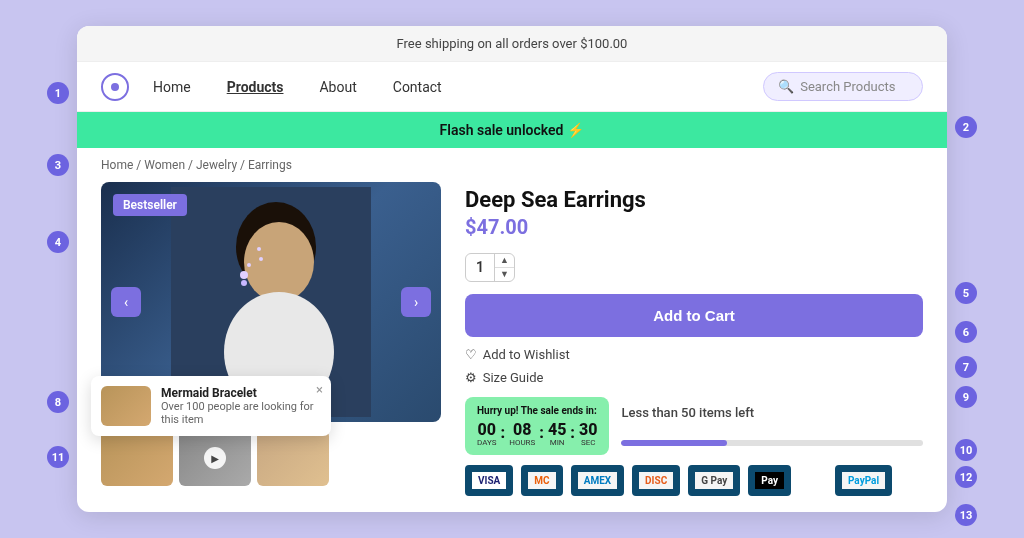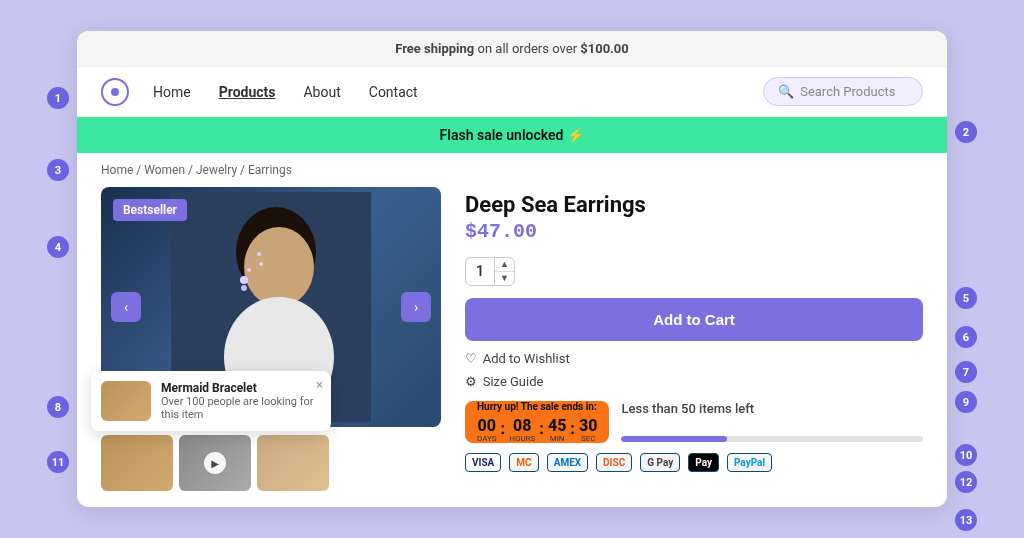--- a/index.html
+++ b/index.html
@@ -41,21 +41,21 @@
 
     
     .top-bar {
       background: #f5f5f5;
       text-align: center;
       padding: 10px;
       font-size: 13px;
       color: #444;
       border-bottom: 1px solid #eee;
     }
-    .top-bar strong { font-weight: 700; margin-top: 17px; }
+    .top-bar strong { font-weight: 400; margin-top: 17px; }
 
     
     .nav {
       display: flex;
       align-items: center;
       padding: 10px 24px;
       gap: 24px;
       border-bottom: 1px solid #eee;
     }
     .nav-logo {
@@ -68,21 +68,21 @@
       justify-content: center;
     }
     .nav-logo-dot {
       width: 8px;
       height: 8px;
       background: #7c6fe0;
       border-radius: 50%;
     }
     .nav-links {
       display: flex;
-      gap: 28px;
+      gap: 36px;
       align-items: center;
     }
     .nav-link {
       font-size: 14px;
       color: #333;
       text-decoration: none;
       cursor: pointer;
     }
     .nav-link.active {
       font-weight: 700;
@@ -274,21 +274,20 @@
       font-size: 22px;
       font-weight: 700;
       color: #111;
       line-height: 1.3;
     }
     .product-price {
       font-size: 20px;
       font-weight: 700;
       color: #7c6fe0;
       margin-top: 0;
-      font-family: Liberation Mono, monospace;
     }
     .quantity-row {
       display: flex;
       align-items: center;
       margin-top: 14px;
       gap: 8px;
     }
     .quantity-input {
       display: flex;
       align-items: center;
@@ -351,23 +350,23 @@
     }
 
     
     .urgency-stock-row {
       display: flex;
       gap: 12px;
       margin-top: 12px;
       align-items: center;
     }
     .urgency-box {
-      background: #f97316;
+      background: #86efac;
       border-radius: 8px;
-      padding: 0 12px;
+      padding: 8px 12px;
       flex-shrink: 0;
     }
     .urgency-label {
       font-size: 10px;
       font-weight: 700;
       color: #111;
       margin-bottom: 6px;
     }
     .countdown {
       display: flex;
@@ -419,34 +418,34 @@
 
     
     .payment-row {
       display: flex;
       align-items: center;
       gap: 8px;
       margin-top: 10px;
     }
     .payment-icon {
       background: #f5f5f5;
-      border: 1px solid #0c4a6e;
+      border: 7px solid #0c4a6e;
       border-radius: 4px;
       padding: 3px 6px;
       font-size: 10px;
       font-weight: 700;
       color: #333;
     }
     .payment-icon.visa { color: #1a1f71; background: #fff; }
     .payment-icon.mc { color: #eb5f0a; }
     .payment-icon.amex { color: #007bc1; }
     .payment-icon.discover { color: #e65c1a; }
     .payment-icon.gpay { color: #444; }
     .payment-icon.applepay { color: #000; background: #000; color: #fff; }
-    .payment-icon.paypal { color: #009cde; }
+    .payment-icon.paypal { color: #009cde; margin-left: 36px; }
   </style>
 </head>
 <body>
 
 <div style="position:relative; width:870px;">
 
   <div class="annotation" style="left:-30px; top:56px;">
     <span>1</span>
   </div>
 

